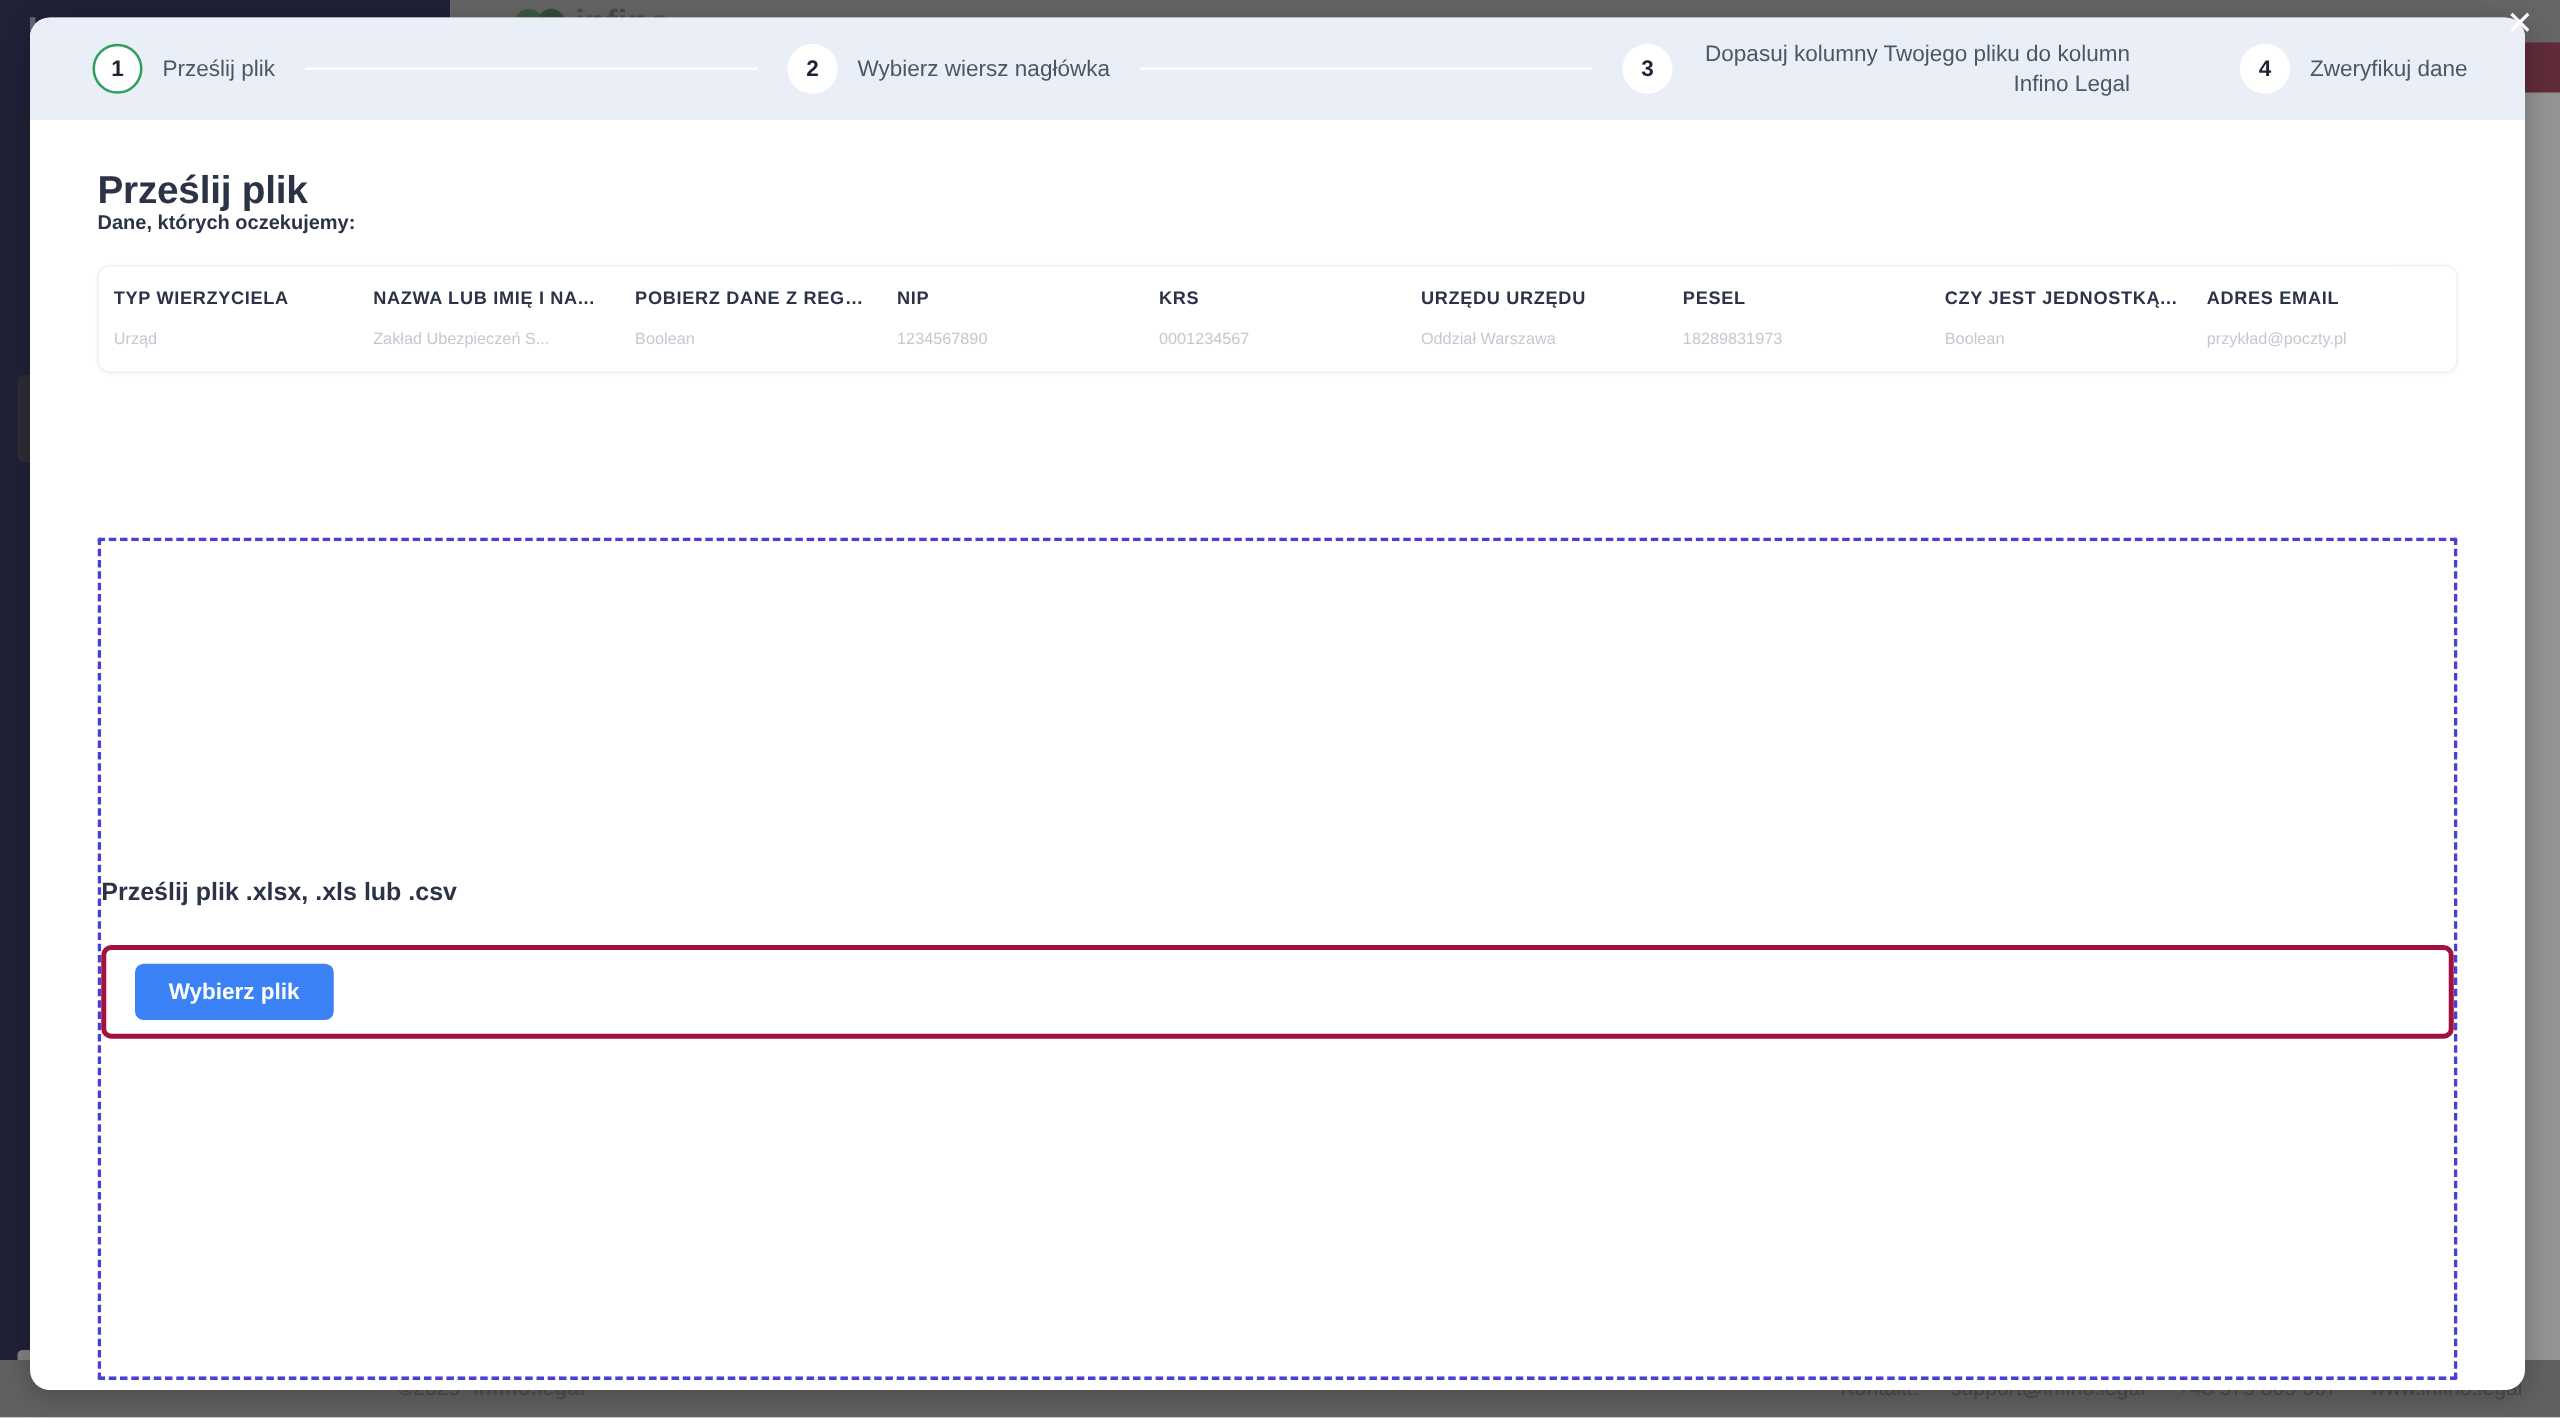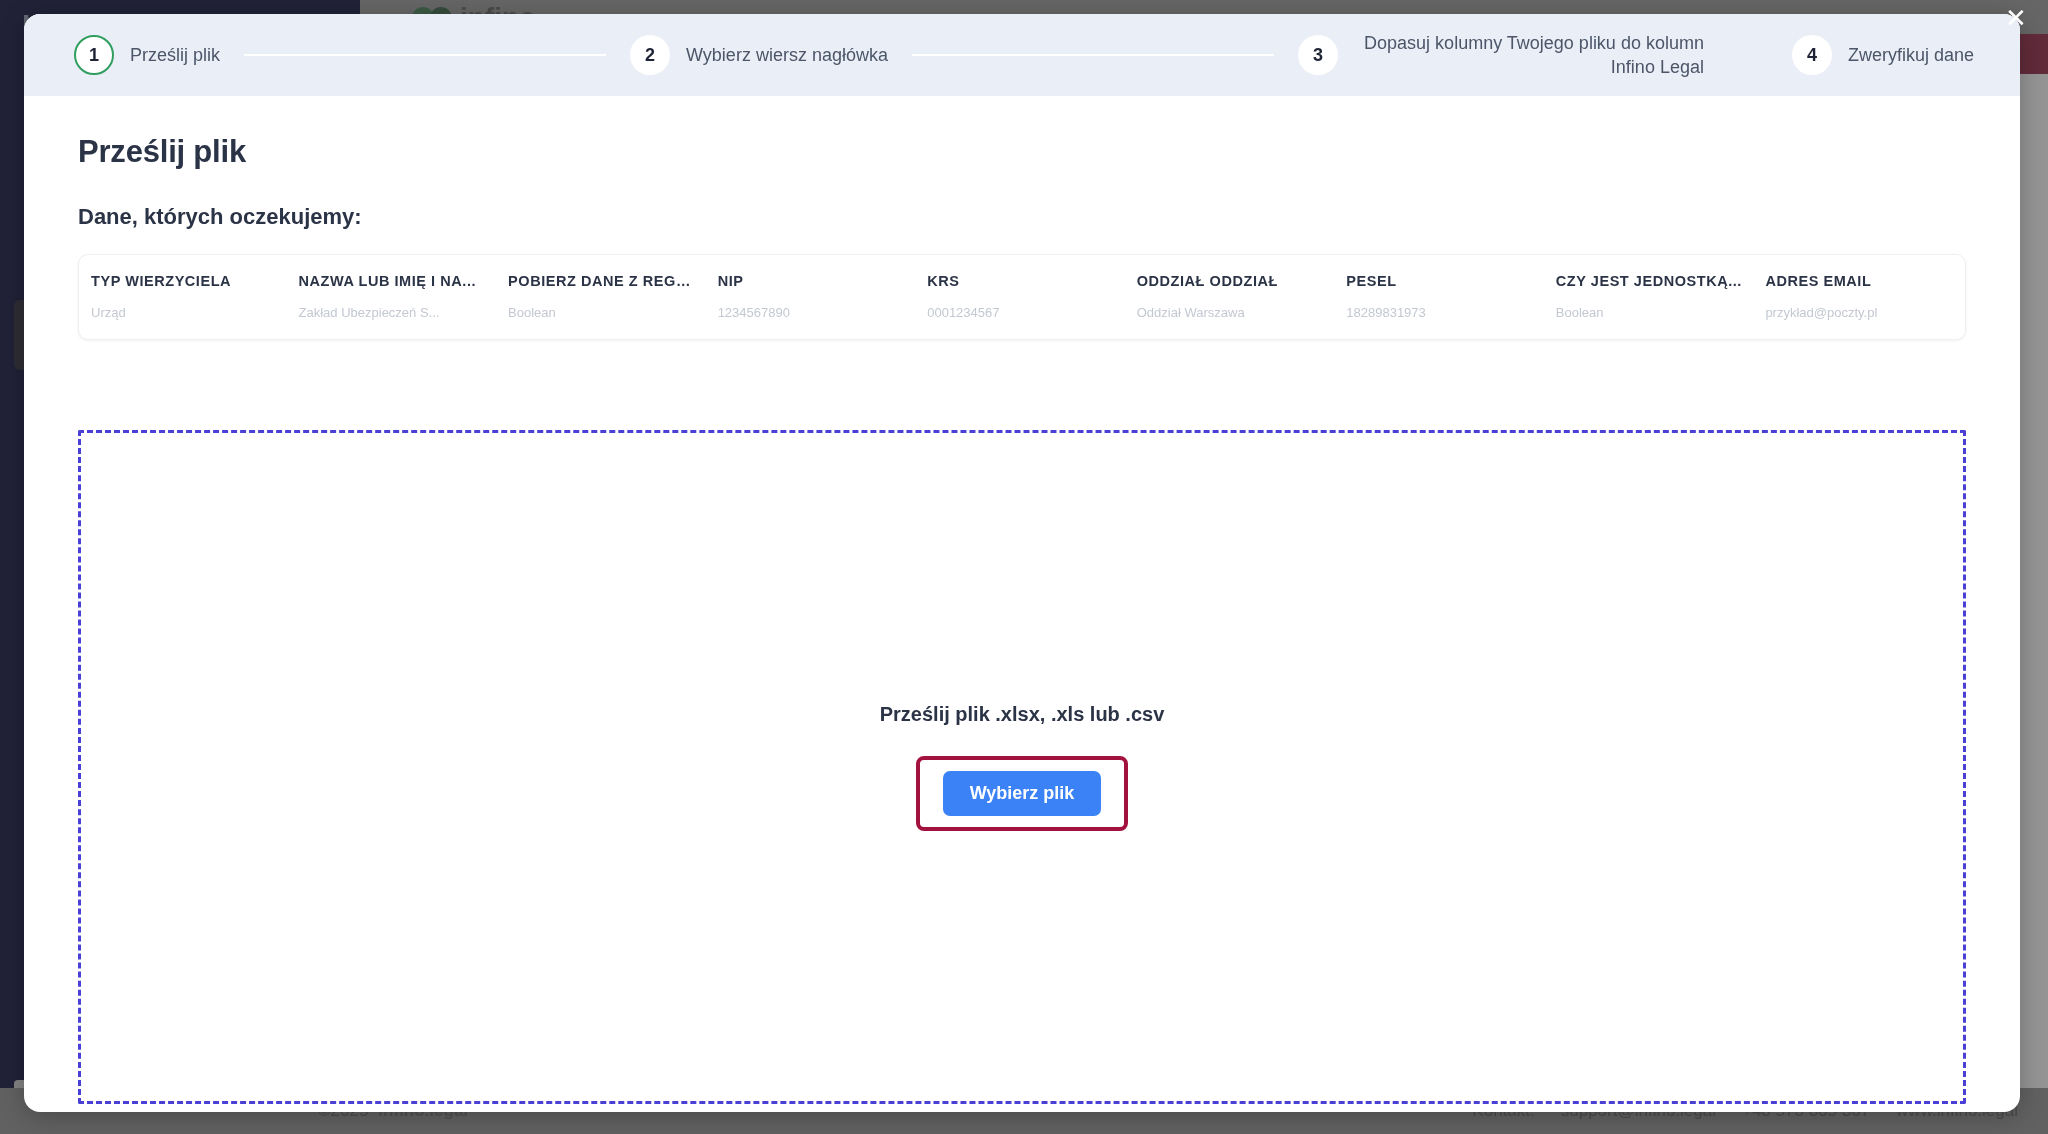--- a/index.html
+++ b/index.html
@@ -205,22 +205,21 @@
     position: relative;
     overflow: hidden;
   }
   .page-title {
     font-size: 31px;
     font-weight: 700;
     color: #2b3346;
     letter-spacing: -.2px;
   }
   .section-title {
-    margin-top: 34px;
-    font-size: 22px;
+    font-size: 16px;
     font-weight: 700;
     color: #2b3346;
   }
   .section-note {
     margin-top: 20px;
     font-size: 17px;
     color: #9aa3b2;
   }
 
   
@@ -272,21 +271,20 @@
   .dropzone {
     position: absolute;
     left: 54px;
     right: 54px;
     top: 334px;
     bottom: 8px;
     border: 3px dashed #4b40d6;
     border-radius: 2px;
     display: flex;
     flex-direction: column;
-    align-items: center;
     justify-content: center;
     gap: 30px;
   }
   .dropzone-text {
     font-size: 20px;
     font-weight: 600;
     color: #2b3346;
   }
   .btn-highlight {
     border: 4px solid #a3123f;
@@ -377,21 +375,21 @@
 
       <div class="preview-wrap">
         <table class="preview">
           <thead>
             <tr>
               <th>TYP WIERZYCIELA</th>
               <th>NAZWA LUB IMIĘ I NA...</th>
               <th>POBIERZ DANE Z REGON</th>
               <th>NIP</th>
               <th>KRS</th>
-              <th>ODDZIAŁ ODDZIAŁ</th>
+              <th>URZĘDU URZĘDU</th>
               <th>PESEL</th>
               <th>CZY JEST JEDNOSTKĄ...</th>
               <th>ADRES EMAIL</th>
             </tr>
           </thead>
           <tbody>
             <tr>
               <td>Urząd</td>
               <td>Zakład Ubezpieczeń S...</td>
               <td>Boolean</td>

